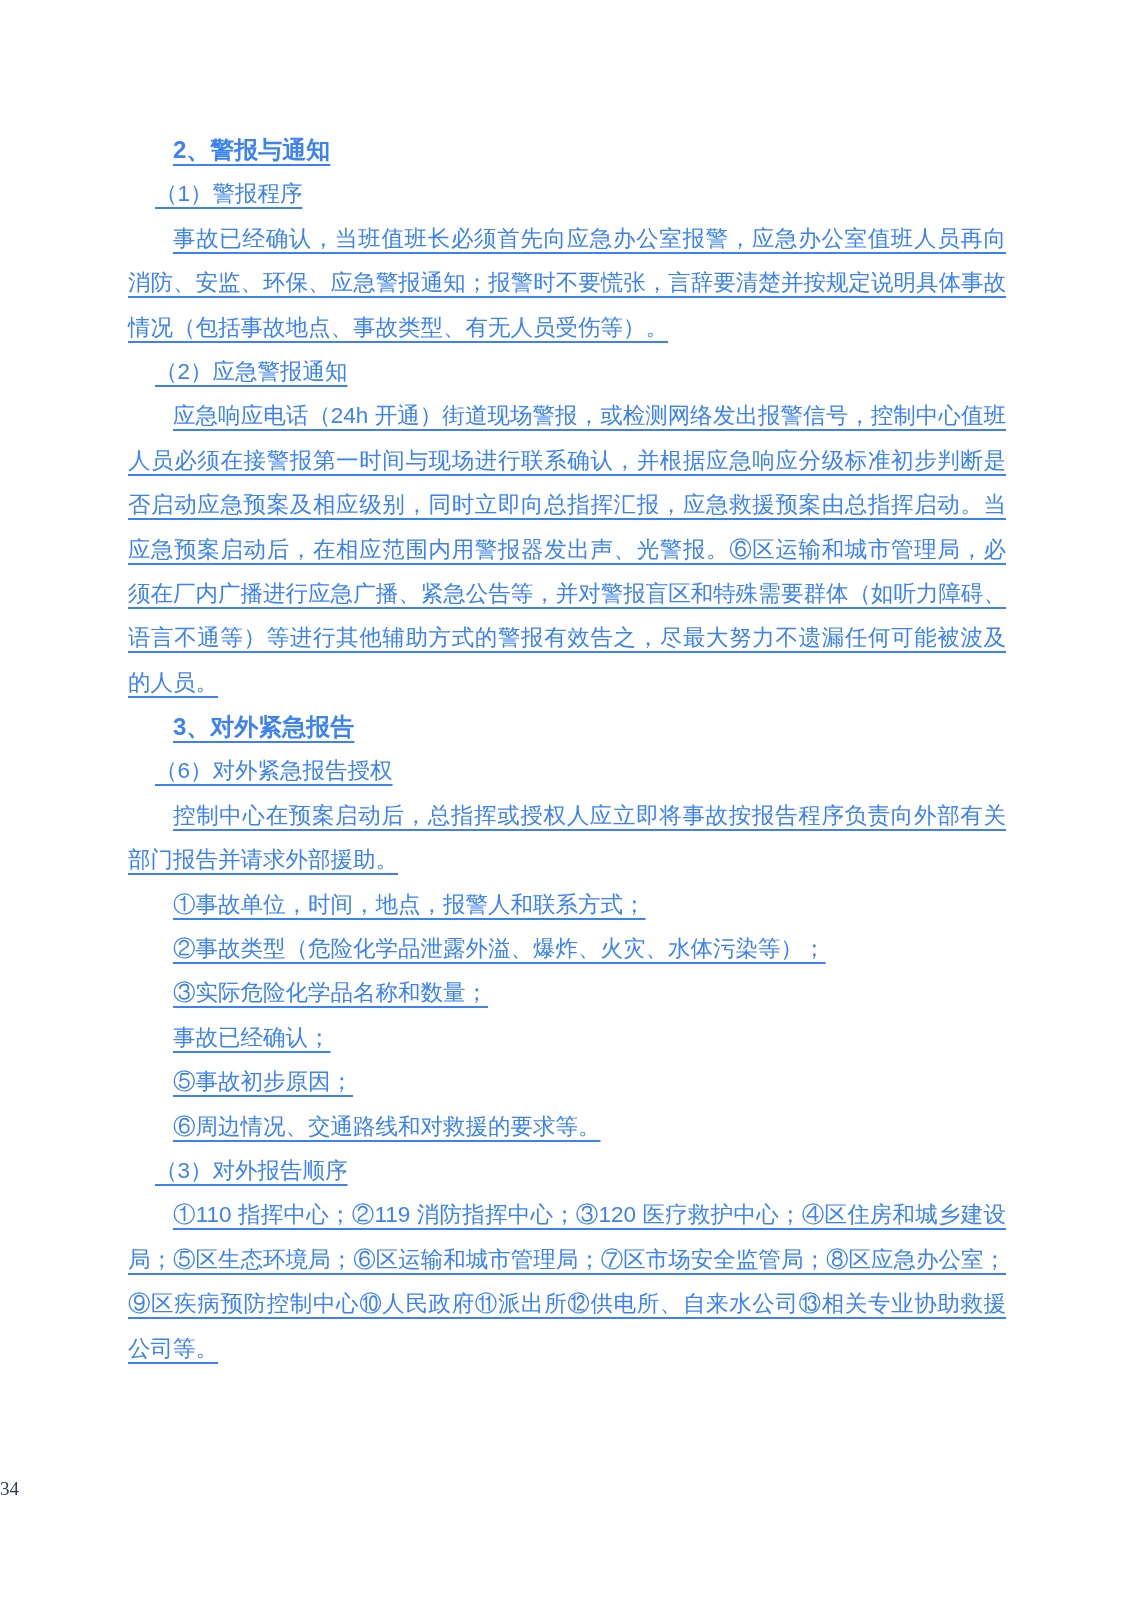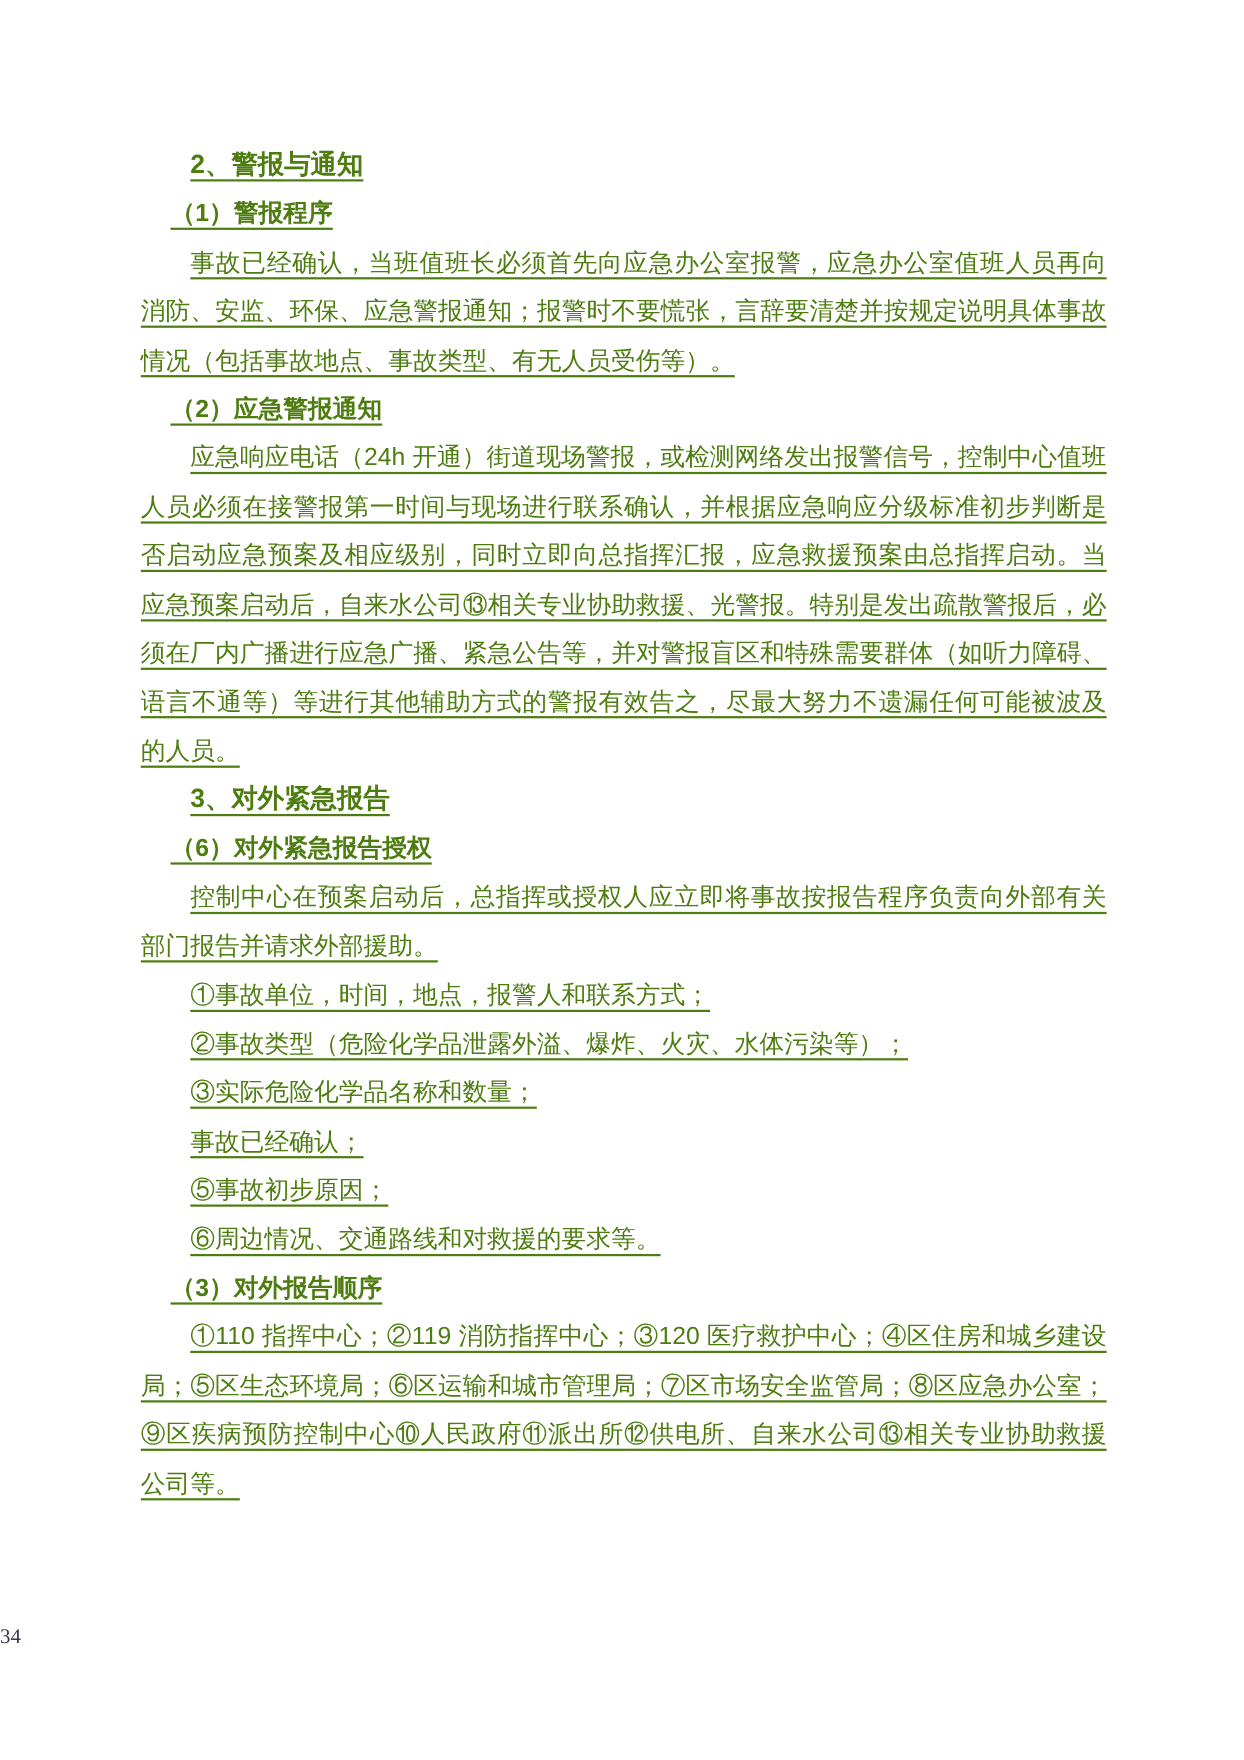--- a/index.html
+++ b/index.html
@@ -19,31 +19,31 @@
   .content {
     position: absolute;
     left: 128px;
     top: 128px;
     width: 878px;
   }
   .line {
     height: 44.4px;
     line-height: 44.4px;
     font-size: 22.5px;
-    color: #4d7c0f;
+    color: #3b82f6;
     text-decoration: underline;
     text-decoration-thickness: 1.5px;
     text-underline-offset: 6px;
   }
   .line.heading {
     font-weight: 700;
     font-size: 24px;
   }
   .line.subheading {
-    font-weight: 700;
+    font-weight: 400;
   }
   .ind0 { padding-left: 0; }
   .ind1 { padding-left: 27px; }
   .ind2 { padding-left: 45px; }
   .just {
     text-align: justify;
     text-align-last: justify;
     text-justify: inter-character;
   }
   .page-number {
@@ -64,21 +64,21 @@
   <div class="content" id="doc-content">
       <div class="line heading ind2">2、警报与通知</div>
       <div class="line subheading ind1">（1）警报程序</div>
       <div class="line body ind2 just">事故已经确认，当班值班长必须首先向应急办公室报警，应急办公室值班人员再向</div>
       <div class="line body ind0 just">消防、安监、环保、应急警报通知；报警时不要慌张，言辞要清楚并按规定说明具体事故</div>
       <div class="line body ind0">情况（包括事故地点、事故类型、有无人员受伤等）。</div>
       <div class="line subheading ind1">（2）应急警报通知</div>
       <div class="line body ind2 just">应急响应电话（24h 开通）街道现场警报，或检测网络发出报警信号，控制中心值班</div>
       <div class="line body ind0 just">人员必须在接警报第一时间与现场进行联系确认，并根据应急响应分级标准初步判断是</div>
       <div class="line body ind0 just">否启动应急预案及相应级别，同时立即向总指挥汇报，应急救援预案由总指挥启动。当</div>
-      <div class="line body ind0 just">应急预案启动后，自来水公司⑬相关专业协助救援、光警报。特别是发出疏散警报后，必</div>
+      <div class="line body ind0 just">应急预案启动后，在相应范围内用警报器发出声、光警报。⑥区运输和城市管理局，必</div>
       <div class="line body ind0 just">须在厂内广播进行应急广播、紧急公告等，并对警报盲区和特殊需要群体（如听力障碍、</div>
       <div class="line body ind0 just">语言不通等）等进行其他辅助方式的警报有效告之，尽最大努力不遗漏任何可能被波及</div>
       <div class="line body ind0">的人员。</div>
       <div class="line heading ind2">3、对外紧急报告</div>
       <div class="line subheading ind1">（6）对外紧急报告授权</div>
       <div class="line body ind2 just">控制中心在预案启动后，总指挥或授权人应立即将事故按报告程序负责向外部有关</div>
       <div class="line body ind0">部门报告并请求外部援助。</div>
       <div class="line body ind2">①事故单位，时间，地点，报警人和联系方式；</div>
       <div class="line body ind2">②事故类型（危险化学品泄露外溢、爆炸、火灾、水体污染等）；</div>
       <div class="line body ind2">③实际危险化学品名称和数量；</div>

